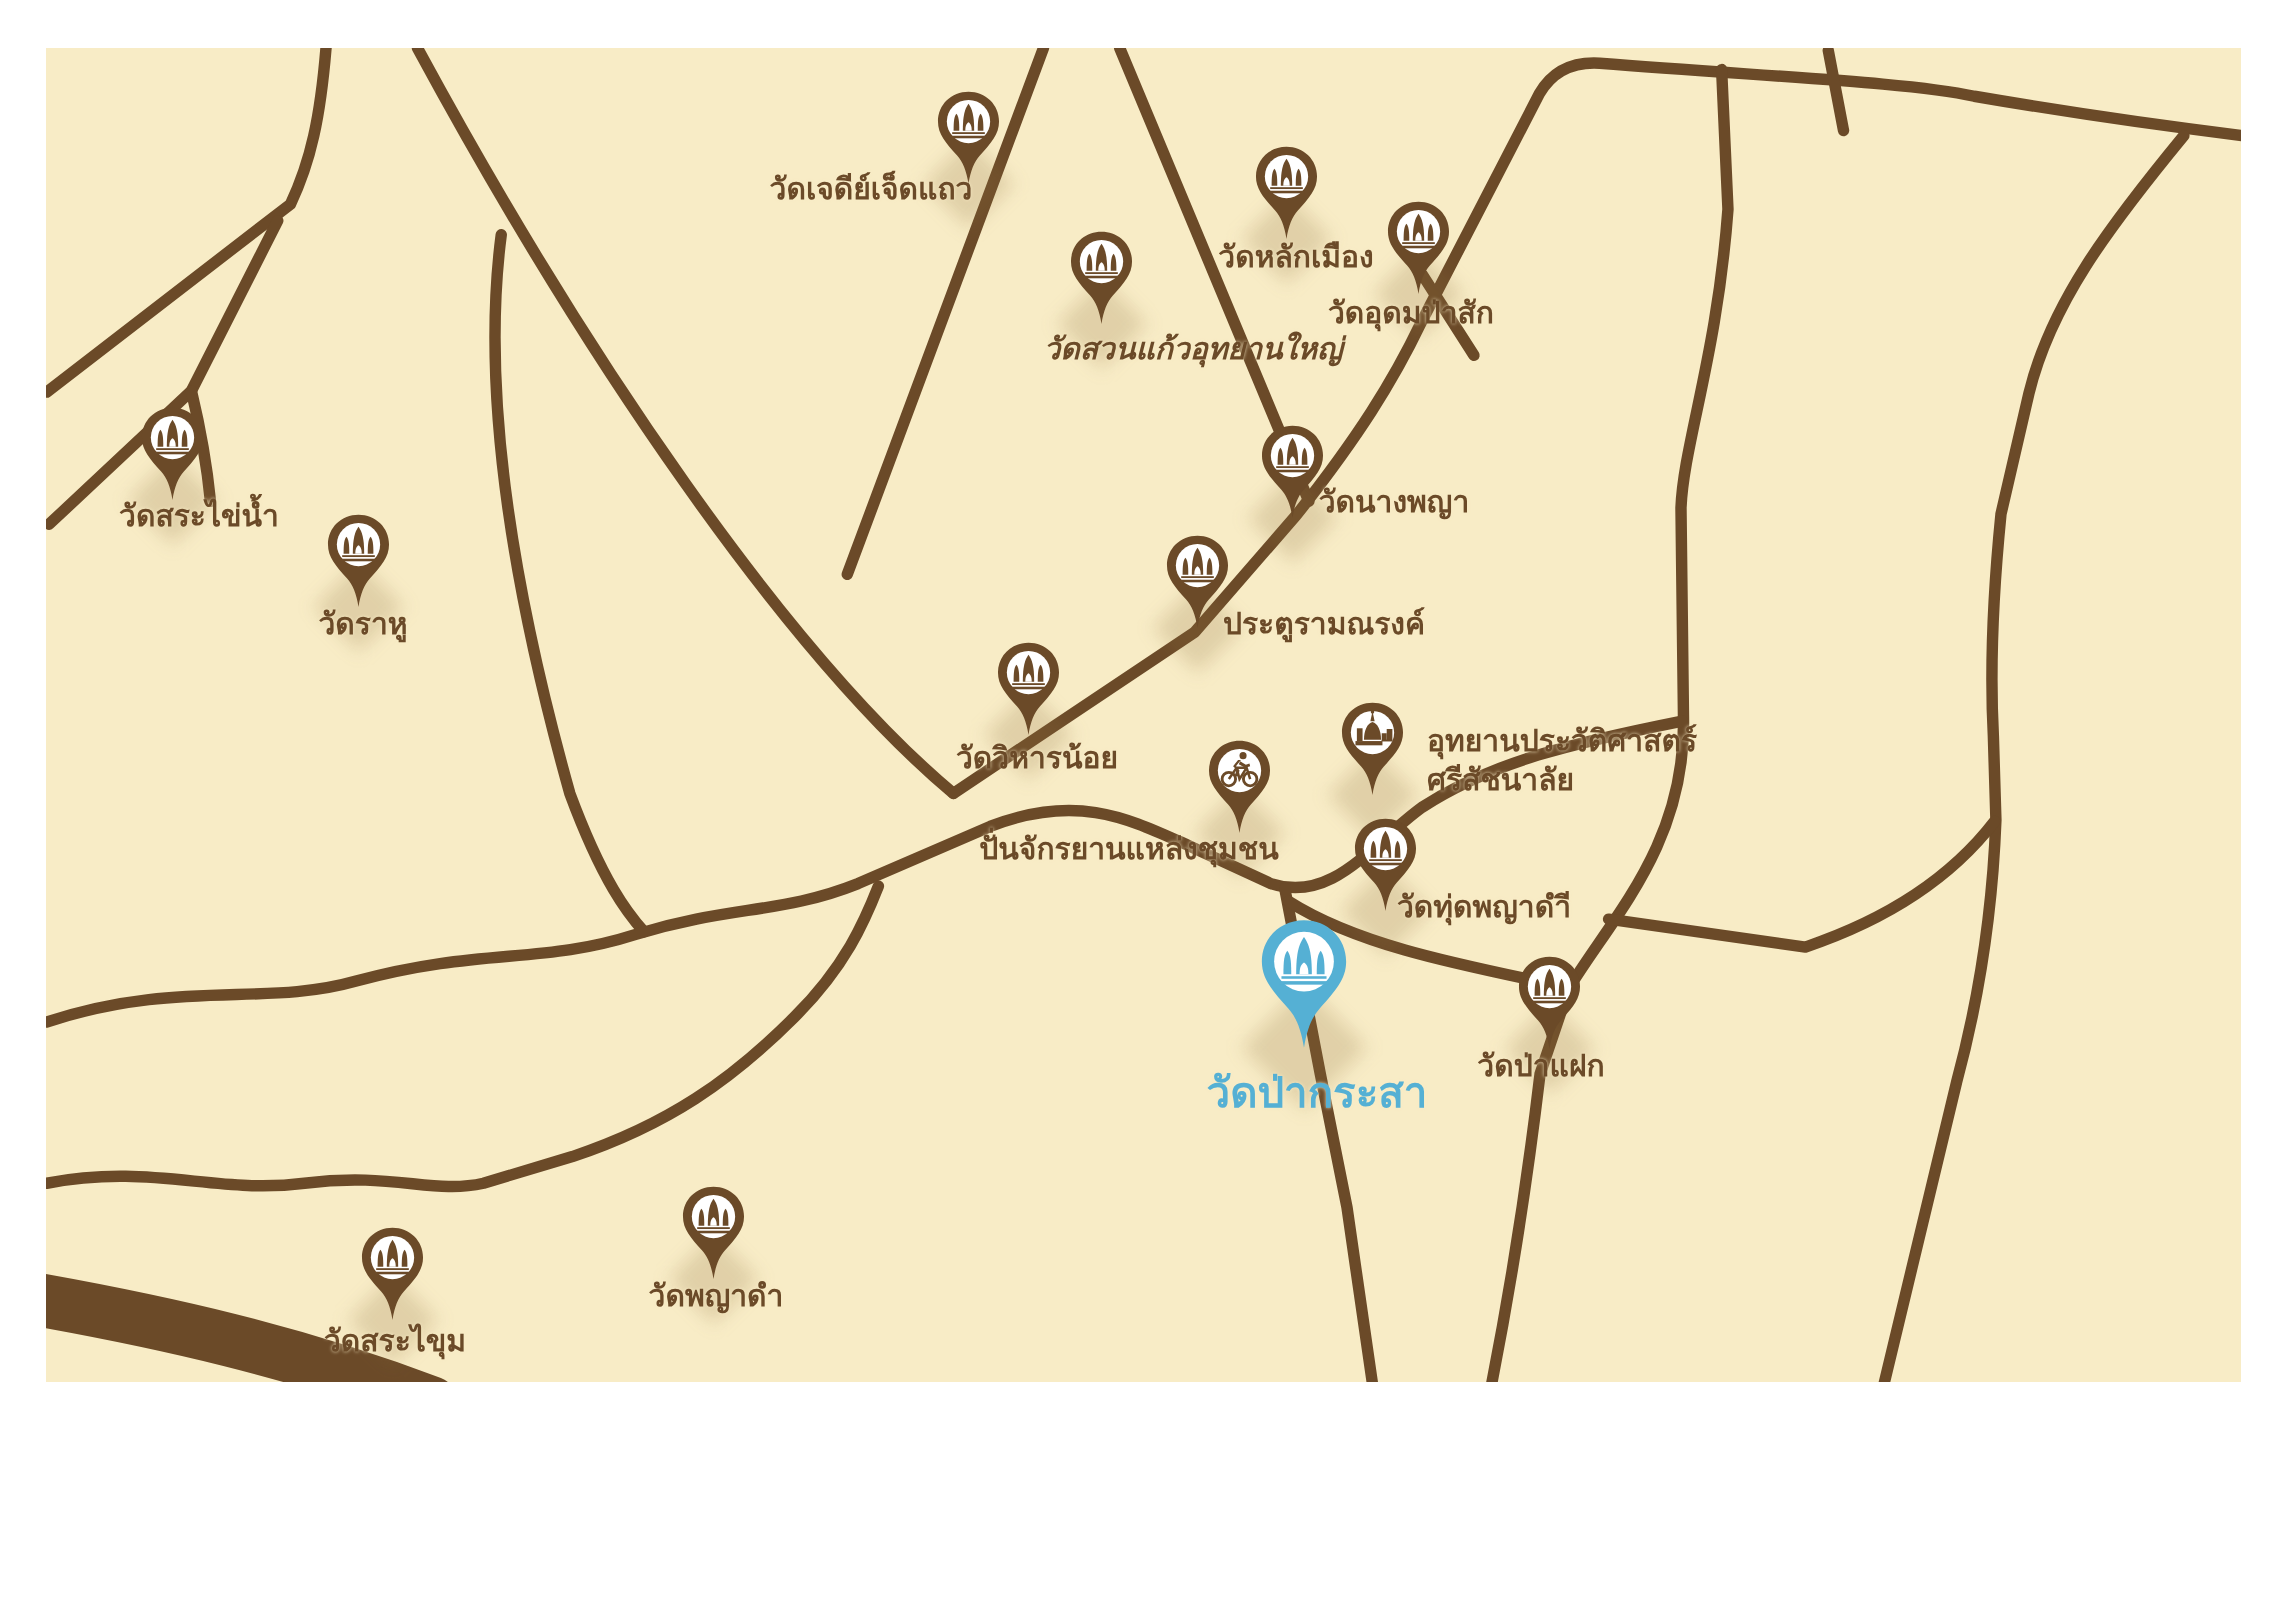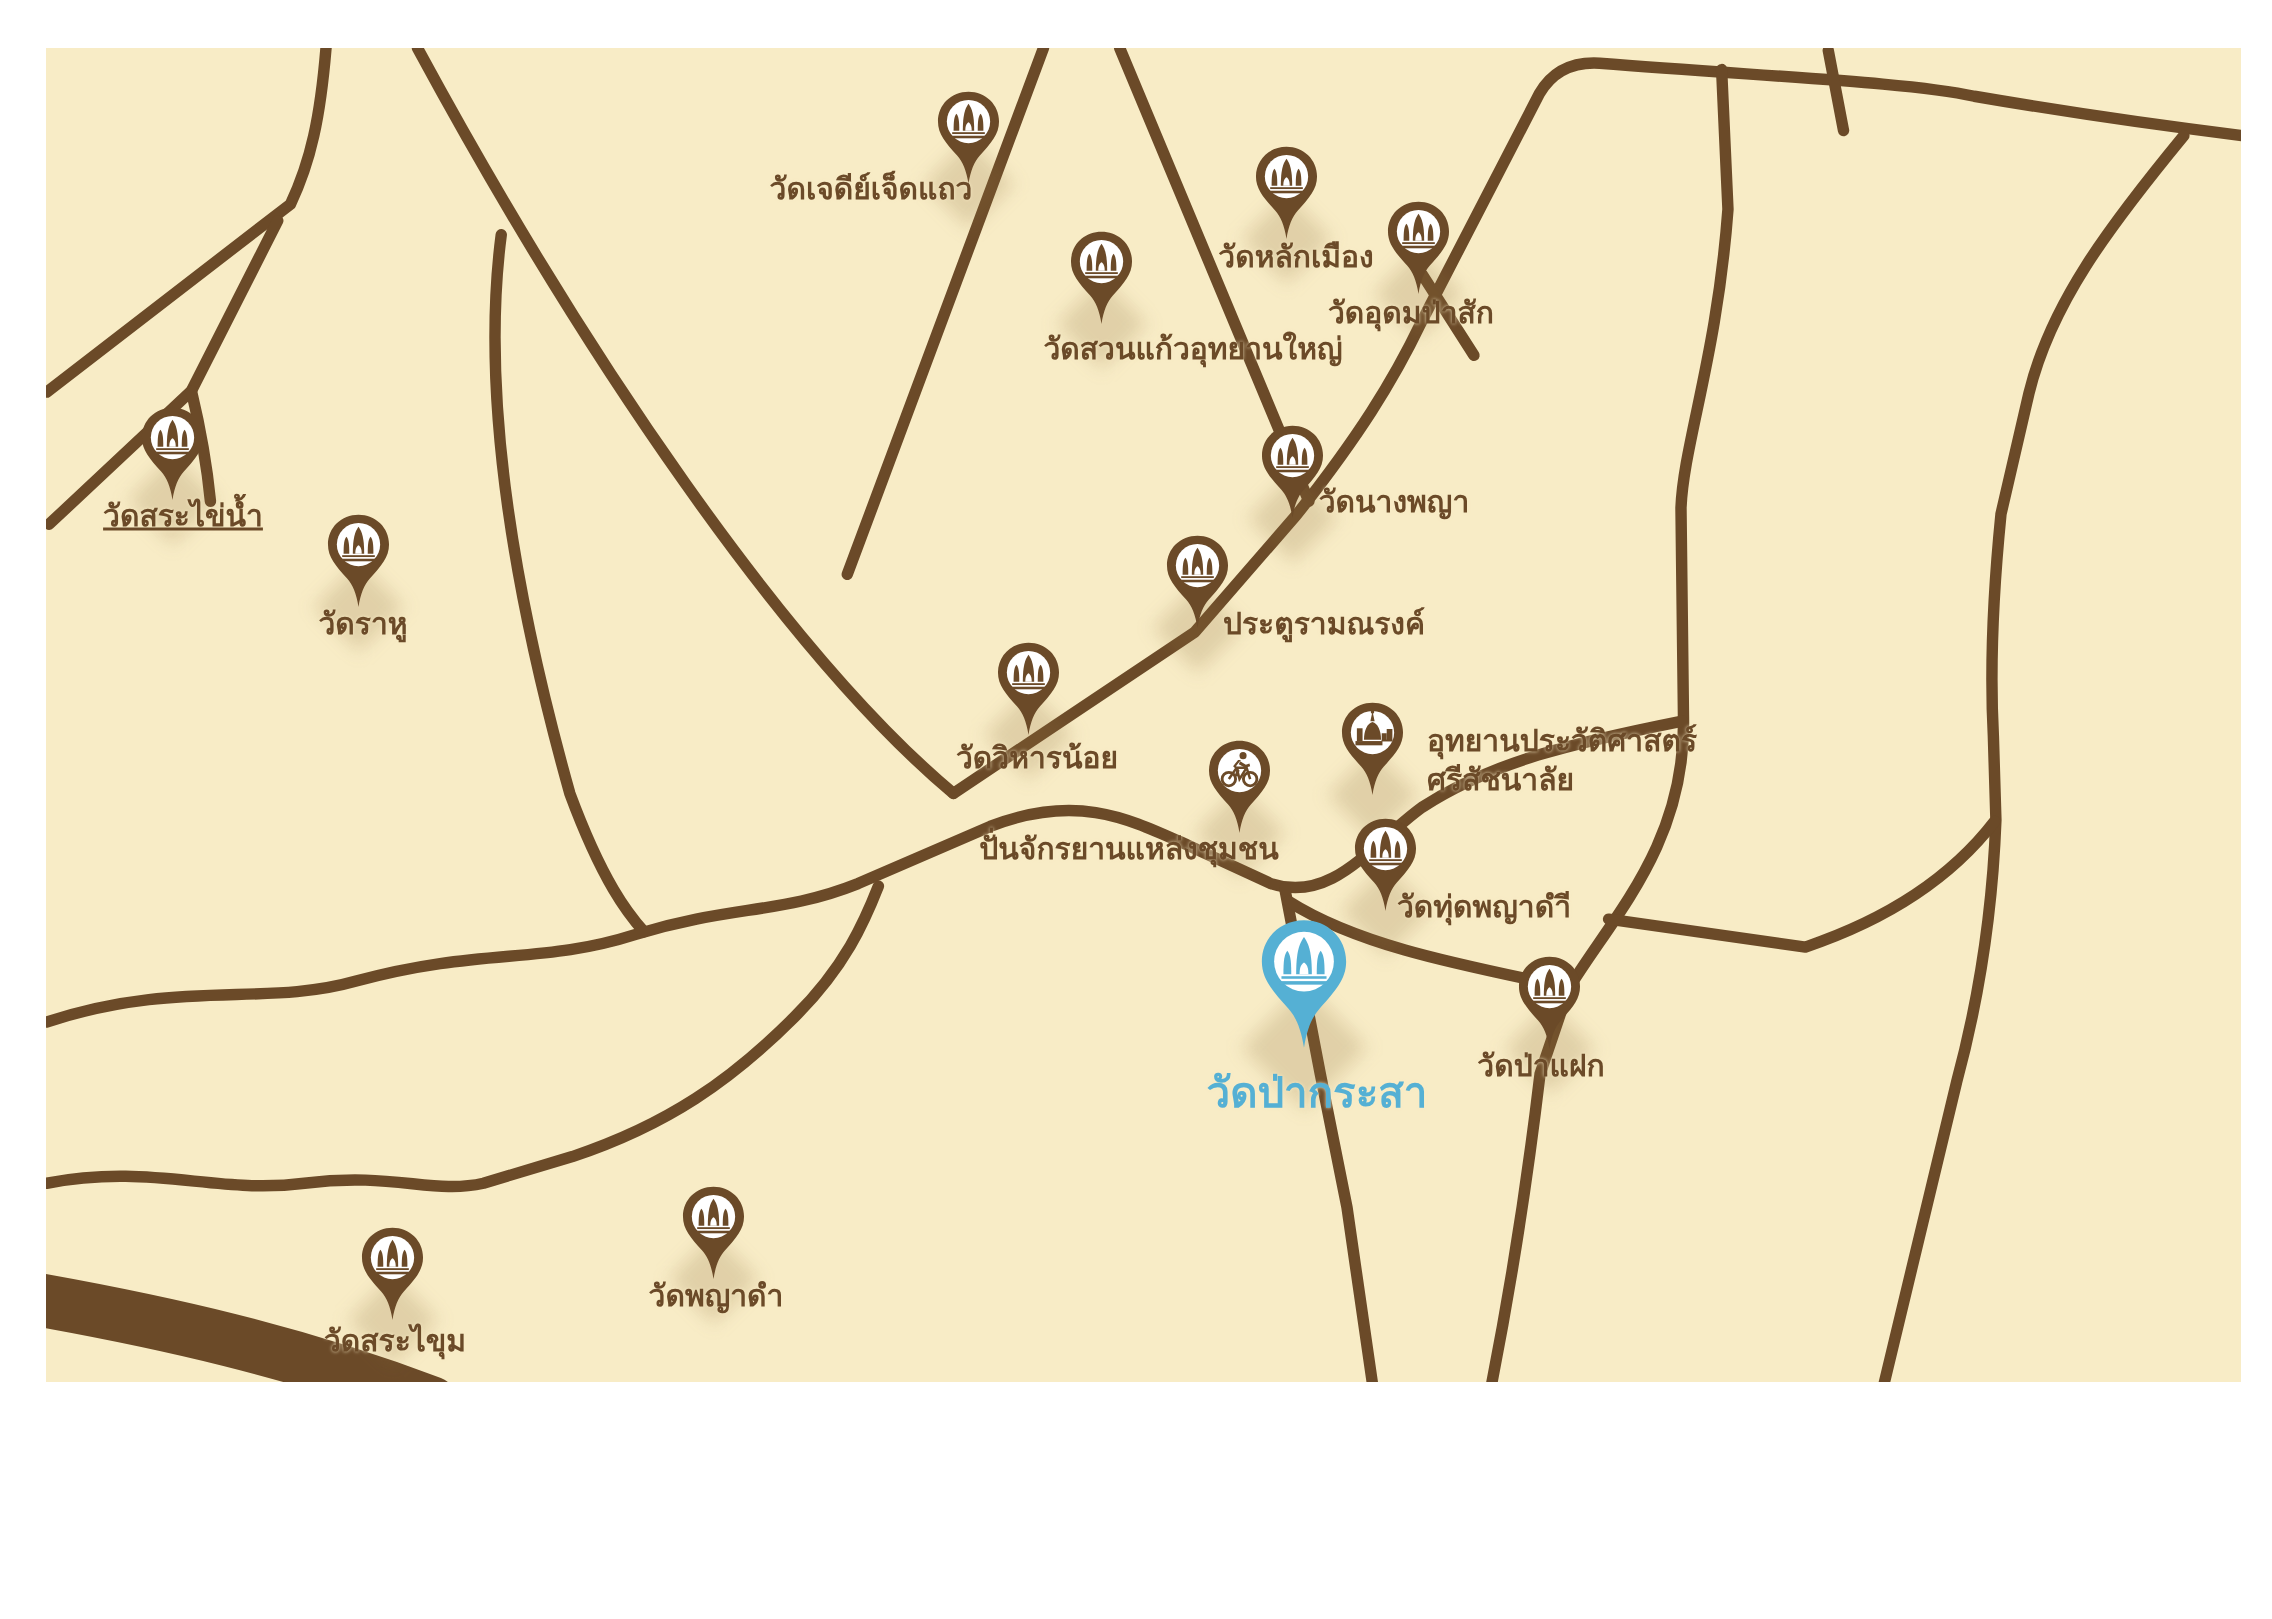--- a/index.html
+++ b/index.html
@@ -69,21 +69,21 @@
     <g fill="#6b4a28">
       <path d="M50,19 C45,26 42,35 42,57 L58,57 C58,35 55,26 50,19 Z"></path>
       <path d="M33,33 C30,37 29,42 29,57 L37,57 C37,42 36,37 33,33 Z"></path>
       <path d="M67,33 C64,37 63,42 63,57 L71,57 C71,42 70,37 67,33 Z"></path>
       <rect x="27" y="59" width="46" height="2.6"></rect>
       <rect x="25" y="64" width="50" height="3.6"></rect>
     </g>
     <path d="M50,45 C47,47 45.5,50 45.5,57 L54.5,57 C54.5,50 53,47 50,45 Z" fill="#ffffff"></path>
   </svg>
         </div>
-        <div class="pin-label" style="left: 1147px; top: 300px;">วัดสวนแก้วอุทยานใหญ่</div>
+        <div class="pin-label" style="left: 1147px; top: 300px; font-style: italic;">วัดสวนแก้วอุทยานใหญ่</div>
         <div class="pin" style="left: 1205px; top: 97px; width: 71px; height: 100px;">
           <div class="pin-shadow" style="left: 3.6px; top: 62px; width: 64px; height: 64px;"></div>
           <svg width="71" height="100" viewBox="0 0 100 140">
     <path d="M50,2 C26,2 7,20 7,44 C7,62 18,74 34,92 C42,101 47,113 50,132 C53,113 58,101 66,92 C82,74 93,62 93,44 C93,20 74,2 50,2 Z" fill="#6b4a28"></path>
     <circle cx="50" cy="44" r="30.5" fill="#ffffff"></circle>
 
     <g fill="#6b4a28">
       <path d="M50,19 C45,26 42,35 42,57 L58,57 C58,35 55,26 50,19 Z"></path>
       <path d="M33,33 C30,37 29,42 29,57 L37,57 C37,42 36,37 33,33 Z"></path>
       <path d="M67,33 C64,37 63,42 63,57 L71,57 C71,42 70,37 67,33 Z"></path>
@@ -120,21 +120,21 @@
     <g fill="#6b4a28">
       <path d="M50,19 C45,26 42,35 42,57 L58,57 C58,35 55,26 50,19 Z"></path>
       <path d="M33,33 C30,37 29,42 29,57 L37,57 C37,42 36,37 33,33 Z"></path>
       <path d="M67,33 C64,37 63,42 63,57 L71,57 C71,42 70,37 67,33 Z"></path>
       <rect x="27" y="59" width="46" height="2.6"></rect>
       <rect x="25" y="64" width="50" height="3.6"></rect>
     </g>
     <path d="M50,45 C47,47 45.5,50 45.5,57 L54.5,57 C54.5,50 53,47 50,45 Z" fill="#ffffff"></path>
   </svg>
         </div>
-        <div class="pin-label" style="left: 137px; top: 467px; text-decoration: underline;">วัดสระไข่น้ำ</div>
+        <div class="pin-label" style="left: 153px; top: 467px;">วัดสระไข่น้ำ</div>
         <div class="pin" style="left: 277px; top: 465px; width: 71px; height: 100px;">
           <div class="pin-shadow" style="left: 3.6px; top: 62px; width: 64px; height: 64px;"></div>
           <svg width="71" height="100" viewBox="0 0 100 140">
     <path d="M50,2 C26,2 7,20 7,44 C7,62 18,74 34,92 C42,101 47,113 50,132 C53,113 58,101 66,92 C82,74 93,62 93,44 C93,20 74,2 50,2 Z" fill="#6b4a28"></path>
     <circle cx="50" cy="44" r="30.5" fill="#ffffff"></circle>
 
     <g fill="#6b4a28">
       <path d="M50,19 C45,26 42,35 42,57 L58,57 C58,35 55,26 50,19 Z"></path>
       <path d="M33,33 C30,37 29,42 29,57 L37,57 C37,42 36,37 33,33 Z"></path>
       <path d="M67,33 C64,37 63,42 63,57 L71,57 C71,42 70,37 67,33 Z"></path>

